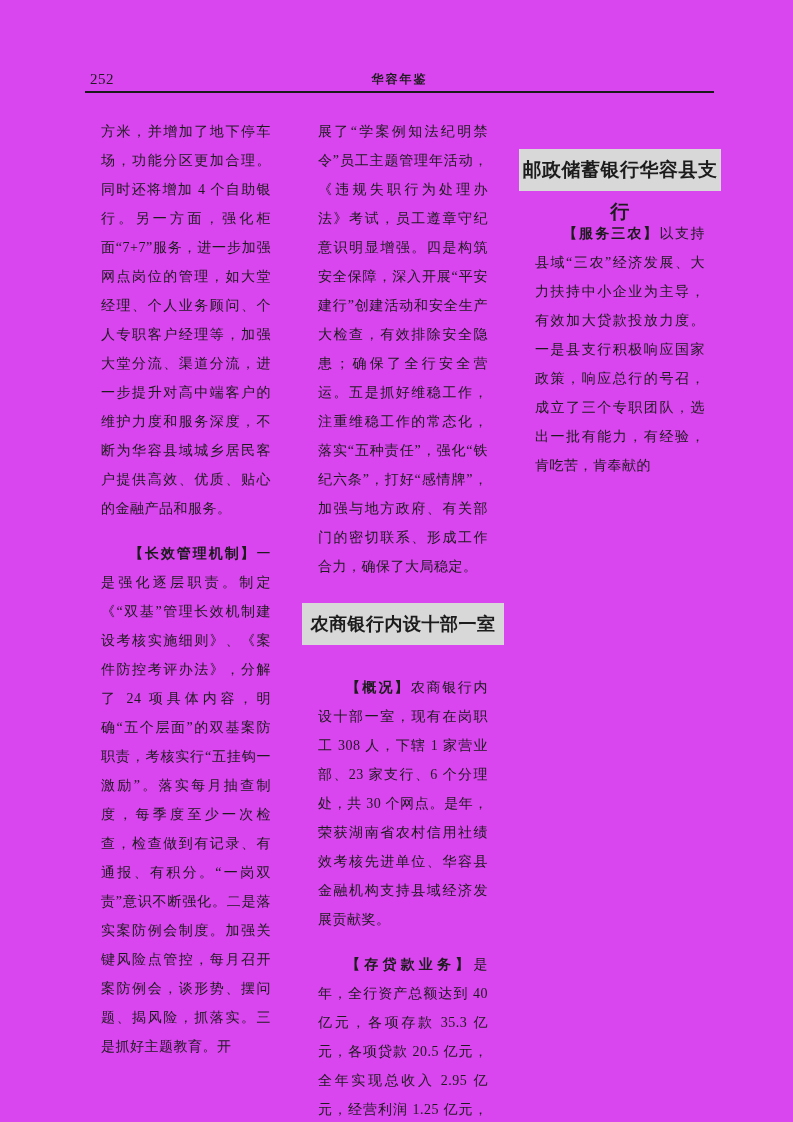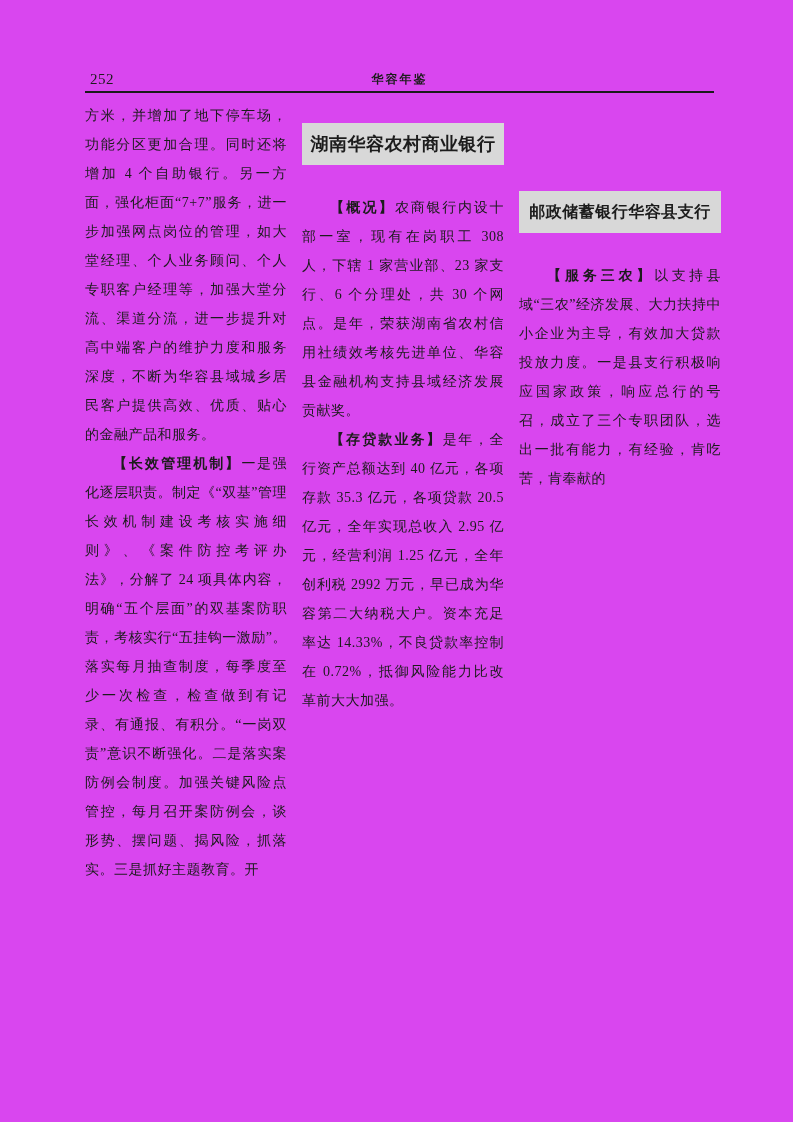--- a/index.html
+++ b/index.html
@@ -21,57 +21,58 @@
   .rule { position:absolute; top:91px; left:85px; width:629px; height:0; border-top:2px solid #1a1a1a; }
   .columns {
     position:absolute; top:101px; left:85px; width:637px;
     display:flex; gap:15px; align-items:flex-start;
   }
   .col {
     width:202px; flex:0 0 202px;
     font-size:14px; line-height:29px;
     text-align:justify; letter-spacing:0.5px;
   }
-  .col p { margin:0; }
+  .col p { margin:16px; }
   .ind { text-indent:2em; }
   .head {
     font-family:"Liberation Sans","DejaVu Sans",sans-serif;
     font-weight:bold; letter-spacing:1px;
   }
   .byline { text-align:right; padding-right:22px; font-style:italic; letter-spacing:1px; }
   .section-box {
     background:#d8d8d8;
     text-align:center; text-indent:0;
     font-family:"Liberation Sans","DejaVu Sans",sans-serif;
     font-weight:bold; font-size:18px; letter-spacing:0.5px;
     height:42px; line-height:42px;
     margin:22px 0 28px 0;
   }
-  .col3-box { margin-top:90px; font-size:16px; }
+  .col3-box { margin-top:48px; font-size:19px; }
 </style>
 </head>
 <body>
 
 <div class="page">
 
   <div class="header">
     <span class="pagenum">252</span>
     <span class="headtitle">华容年鉴</span>
   </div>
   <div class="rule"></div>
 
   <div class="columns">
 
     <div class="col">
       <p>方米，并增加了地下停车场，功能分区更加合理。同时还将增加 4 个自助银行。另一方面，强化柜面“7+7”服务，进一步加强网点岗位的管理，如大堂经理、个人业务顾问、个人专职客户经理等，加强大堂分流、渠道分流，进一步提升对高中端客户的维护力度和服务深度，不断为华容县域城乡居民客户提供高效、优质、贴心的金融产品和服务。</p>
       <p class="ind"><span class="head">【长效管理机制】</span><span>一是强化逐层职责。制定《“双基”管理长效机制建设考核实施细则》、《案件防控考评办法》，分解了 24 项具体内容，明确“五个层面”的双基案防职责，考核实行“五挂钩一激励”。落实每月抽查制度，每季度至少一次检查，检查做到有记录、有通报、有积分。“一岗双责”意识不断强化。二是落实案防例会制度。加强关键风险点管控，每月召开案防例会，谈形势、摆问题、揭风险，抓落实。三是抓好主题教育。开</span></p>
     </div>
 
     <div class="col">
-      <div class="section-box">湖南华容农村商业银行</div>
+      <p>展了“学案例知法纪明禁令”员工主题管理年活动，《违规失职行为处理办法》考试，员工遵章守纪意识明显增强。四是构筑安全保障，深入开展“平安建行”创建活动和安全生产大检查，有效排除安全隐患；确保了全行安全营运。五是抓好维稳工作，注重维稳工作的常态化，落实“五种责任”，强化“铁纪六条”，打好“感情牌”，加强与地方政府、有关部门的密切联系、形成工作合力，确保了大局稳定。</p>
+      <div class="section-box">农商银行内设十部一室</div>
       <p class="ind"><span class="head">【概况】</span><span>农商银行内设十部一室，现有在岗职工 308 人，下辖 1 家营业部、23 家支行、6 个分理处，共 30 个网点。是年，荣获湖南省农村信用社绩效考核先进单位、华容县金融机构支持县域经济发展贡献奖。</span></p>
       <p class="ind"><span class="head">【存贷款业务】</span><span>是年，全行资产总额达到 40 亿元，各项存款 35.3 亿元，各项贷款 20.5 亿元，全年实现总收入 2.95 亿元，经营利润 1.25 亿元，全年创利税 2992 万元，早已成为华容第二大纳税大户。资本充足率达 14.33%，不良贷款率控制在 0.72%，抵御风险能力比改革前大大加强。</span></p>
 
     </div>
 
     <div class="col">
       <div class="section-box col3-box">邮政储蓄银行华容县支行</div>
       <p class="ind"><span class="head">【服务三农】</span><span>以支持县域“三农”经济发展、大力扶持中小企业为主导，有效加大贷款投放力度。一是县支行积极响应国家政策，响应总行的号召，成立了三个专职团队，选出一批有能力，有经验，肯吃苦，肯奉献的</span></p>
     </div>
 

